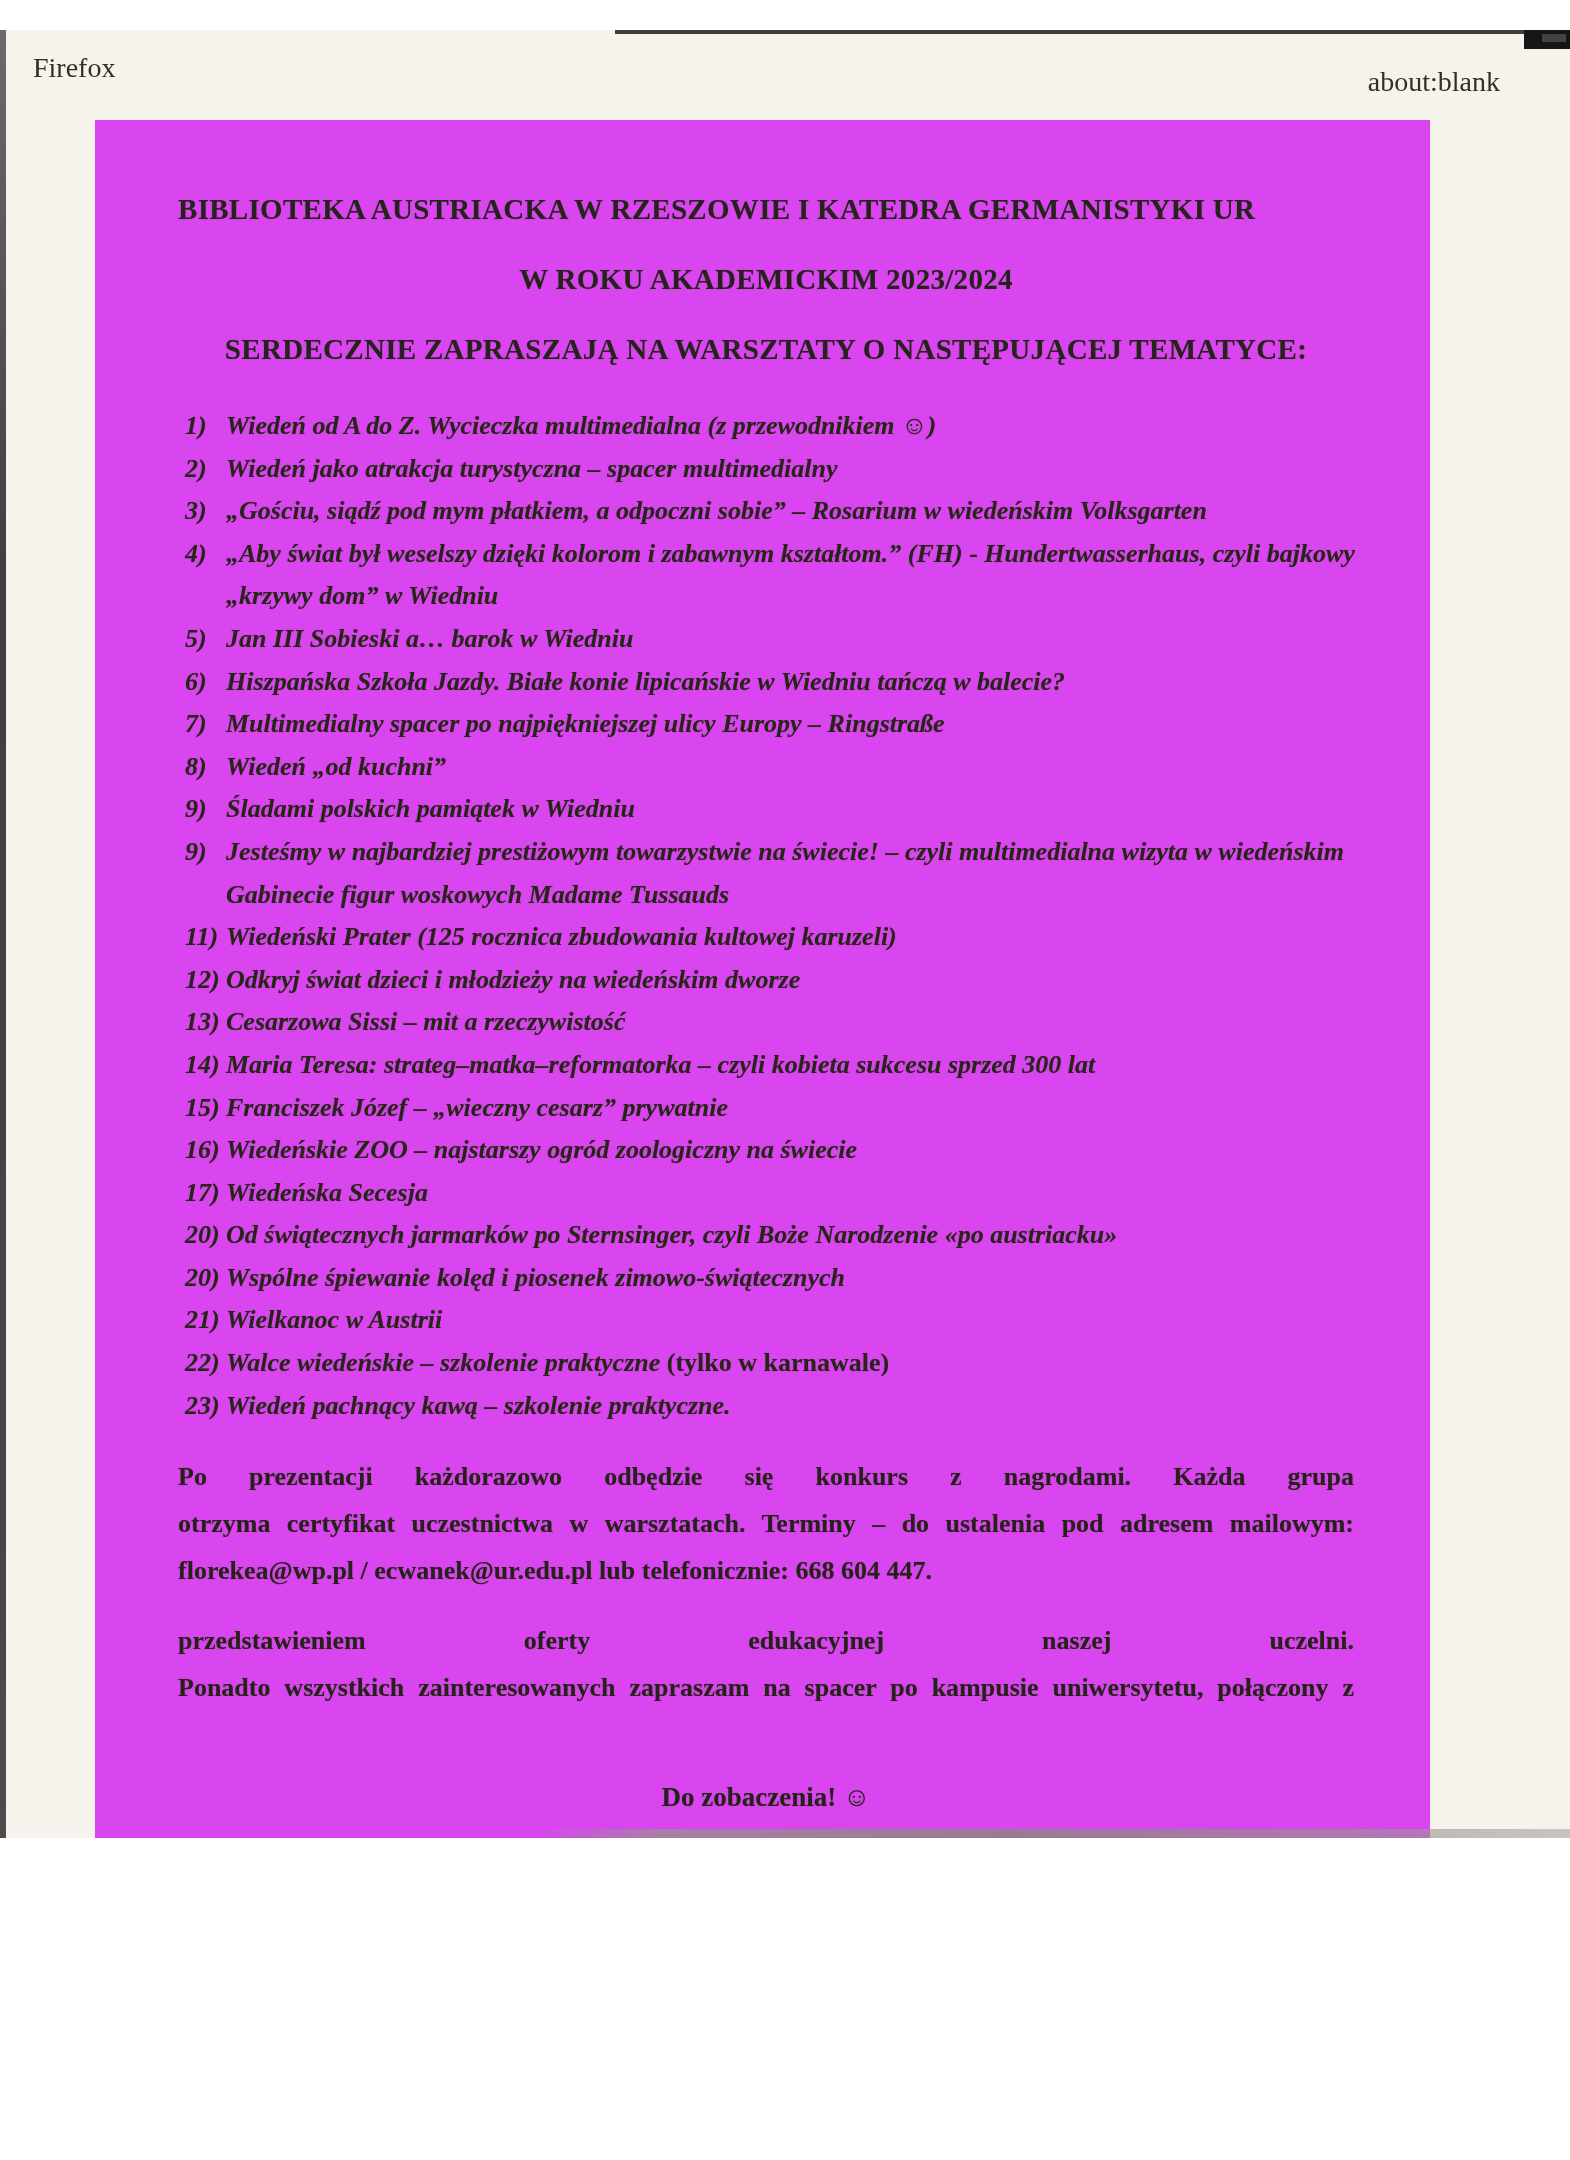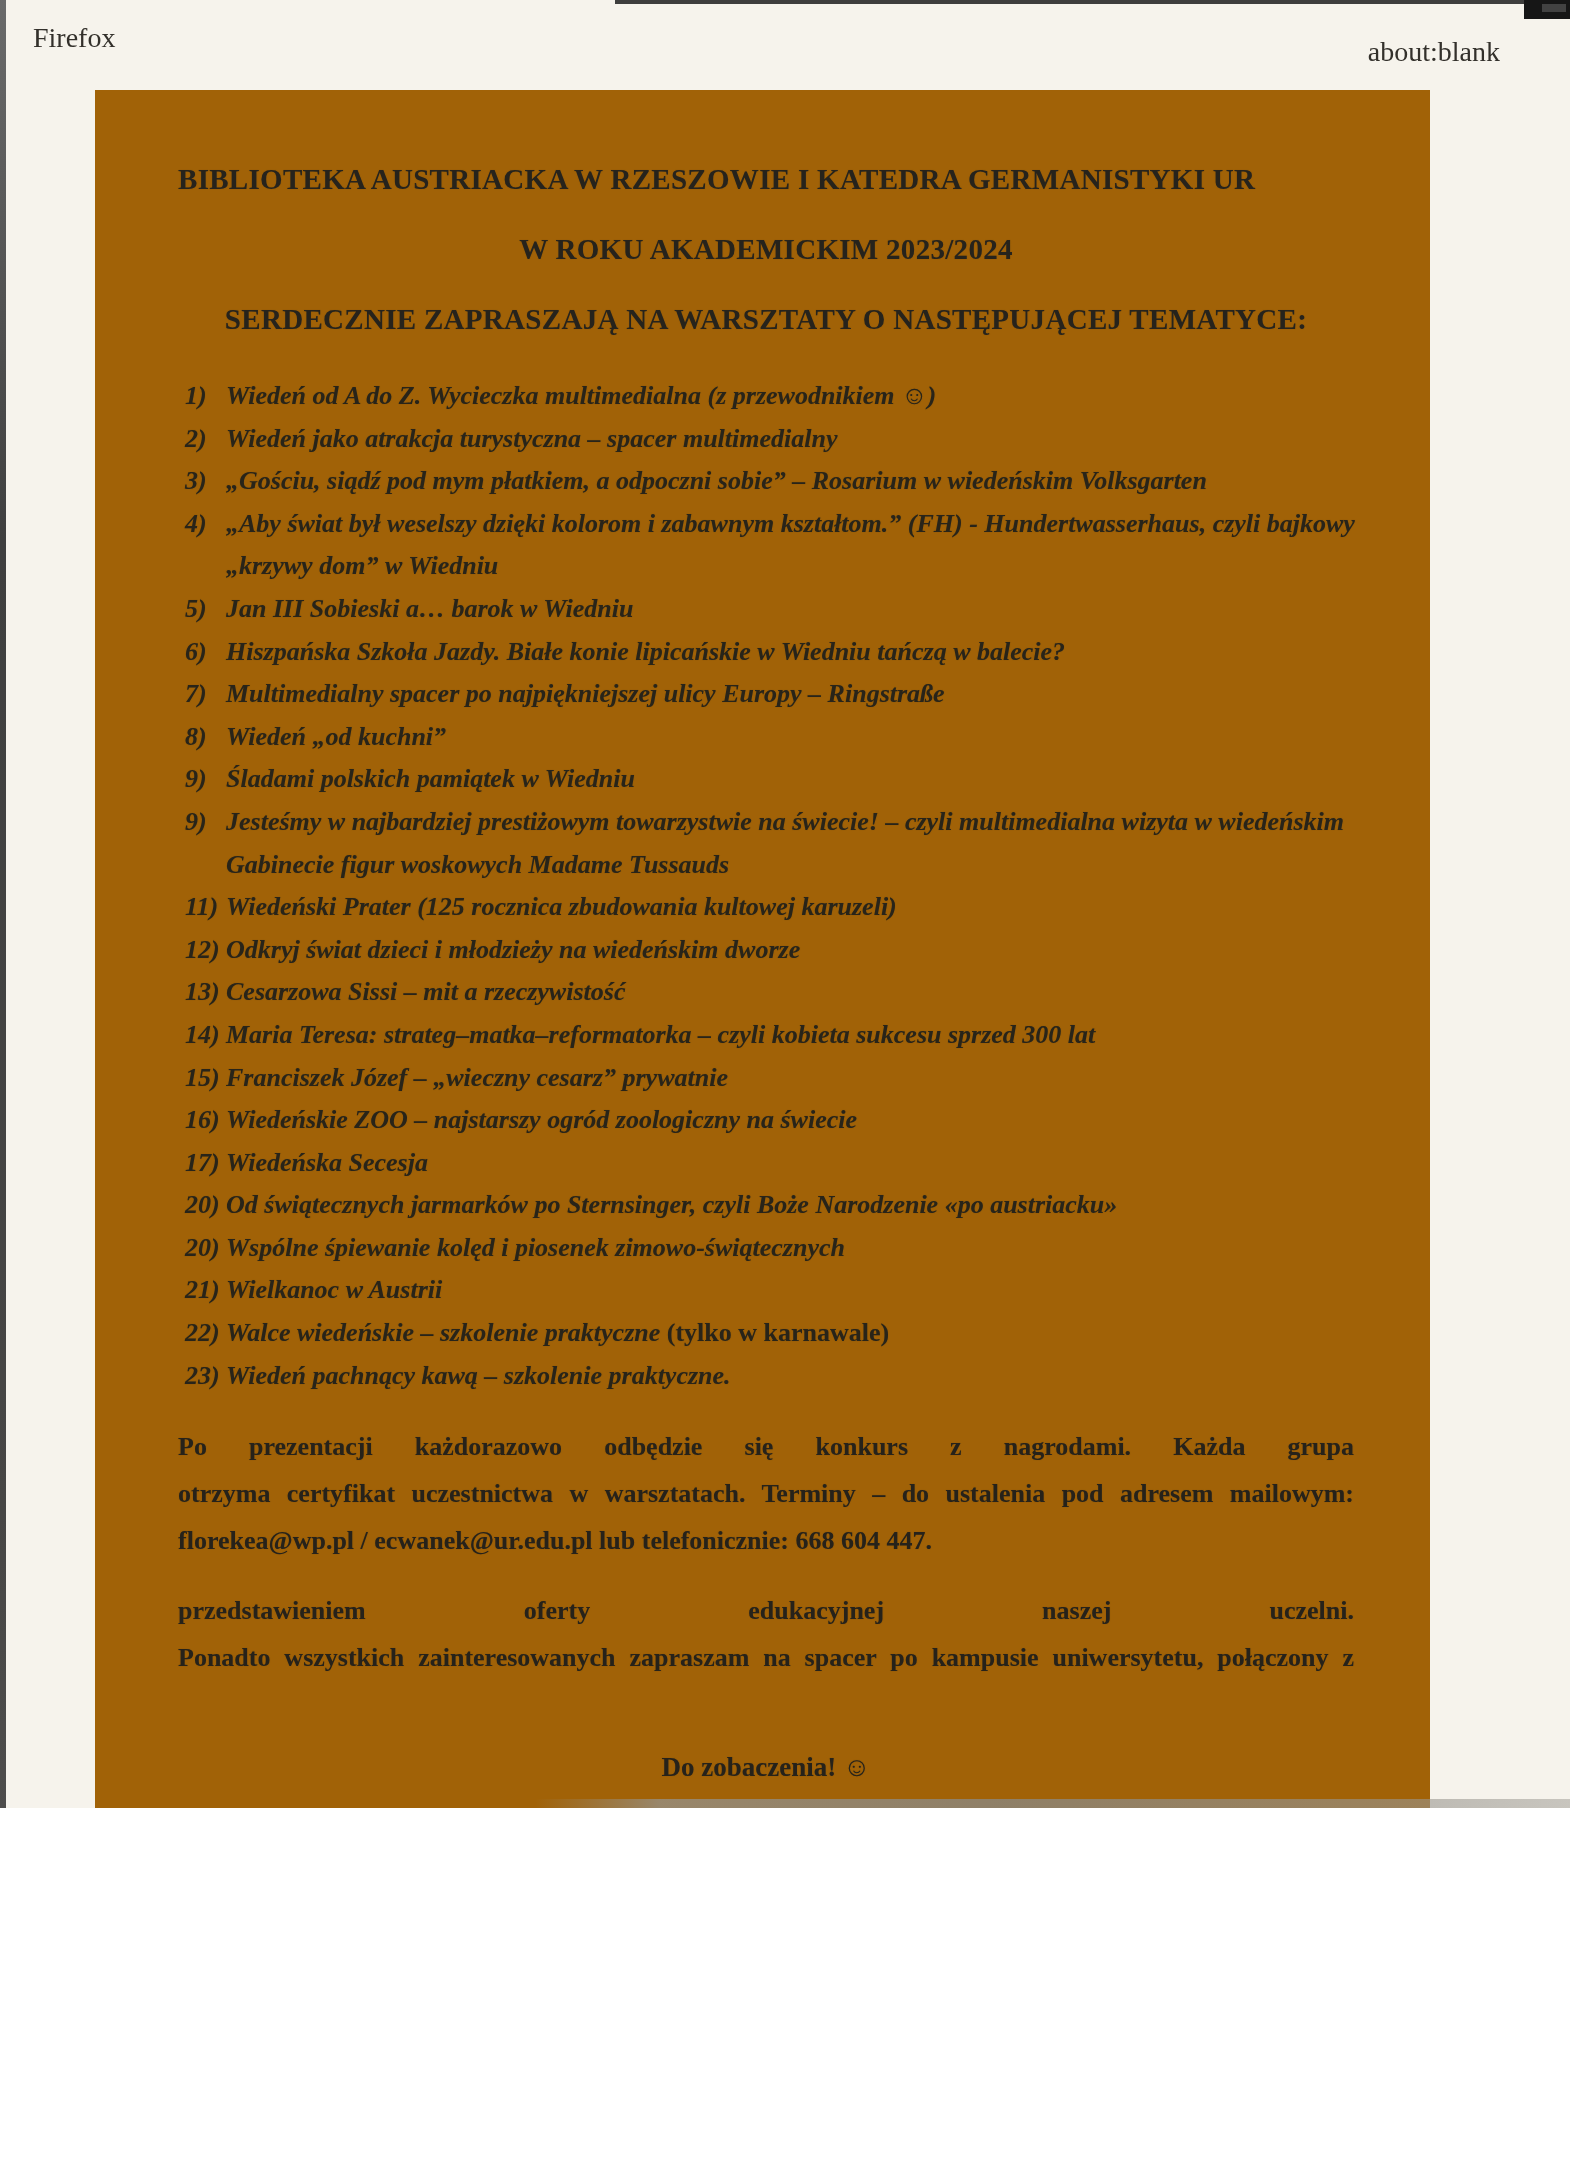--- a/index.html
+++ b/index.html
@@ -7,20 +7,21 @@
     width: 1570px; height: 2160px;
     background: #ffffff;
     font-family: "Liberation Serif", "DejaVu Serif", serif;
   }
   .page {
     position: relative;
     width: 1570px; height: 1808px;
     background: #f6f3ec;
     overflow: hidden;
     color: #2b2720;
+    margin-top: 30px;
   }
   
   .hdr-left {
     position: absolute; left: 33px; top: 22px;
     font-size: 28px; color: #33302b;
   }
   .hdr-right {
     position: absolute; right: 70px; top: 36px;
     font-size: 28px; color: #33302b;
   }
@@ -29,21 +30,21 @@
     font-size: 27px; color: #33302b;
   }
   .ftr-right {
     position: absolute; right: 70px; top: 2093px;
     font-size: 21px; color: #33302b;
   }
   
   .paper {
     position: absolute; left: 95px; top: 90px;
     width: 1335px; height: 1895px;
-    background: #a16207;
+    background: #d946ef;
     border-bottom: 3px solid #ebe892;
     box-sizing: border-box;
     padding: 70px 76px 0 83px;
     text-shadow: 0 0 1px rgba(60,55,40,0.35);
   }
   .t1, .t2, .t3 {
     font-weight: bold;
     font-size: 29px;
     line-height: 38px;
     text-align: center;

